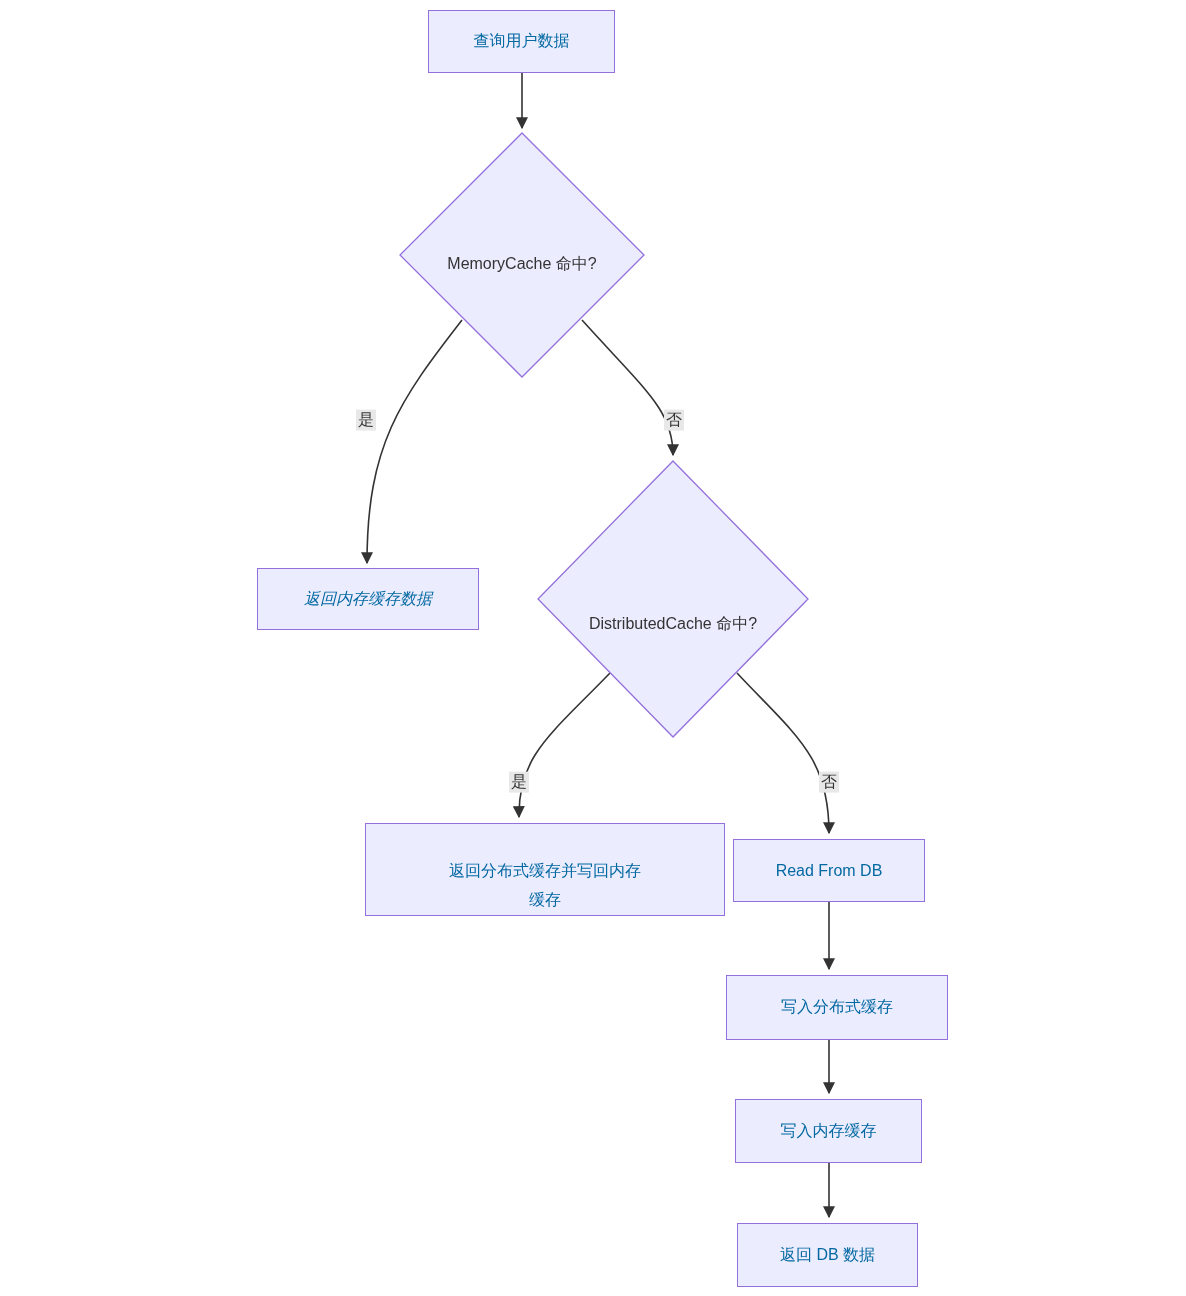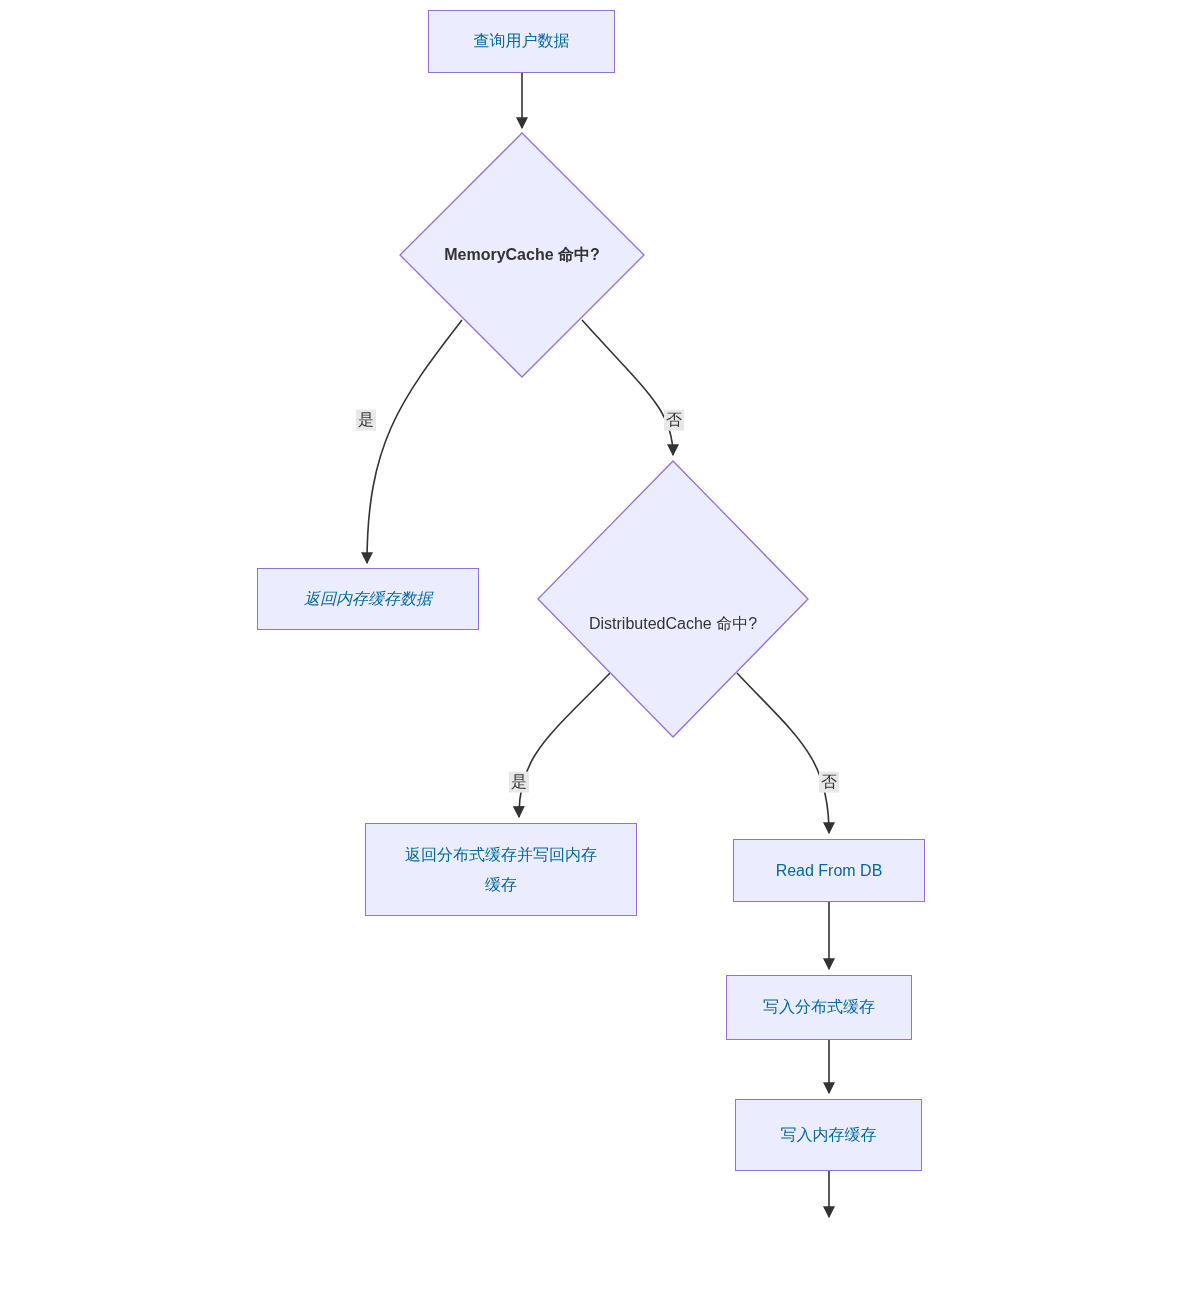--- a/index.html
+++ b/index.html
@@ -95,38 +95,41 @@
   </svg>
 
   <div class="node" style="left:428px; top:10px; width:187px; height:63px;">
     <span class="inner">查询用户数据</span>
   </div>
 
   <div class="node" style="left:257px; top:568px; width:222px; height:62px;font-style:italic;">
     <span class="inner">返回内存缓存数据</span>
   </div>
 
-  <div class="node node-wrap" style="left:365px; top:823px; width:272px; height:93px;">
+  <div class="node node-wrap" style="left:365px; top:823px; width:360px; height:93px;align-items:flex-end;">
     <span class="inner">返回分布式缓存并写回内存缓存</span>
   </div>
 
   <div class="node" style="left:733px; top:839px; width:192px; height:63px;">
     <span class="inner">Read From DB</span>
   </div>
 
-  <div class="node" style="left:726px; top:975px; width:186px; height:65px;">
+  <div class="node" style="left:726px; top:975px; width:222px; height:65px;">
     <span class="inner">写入分布式缓存</span>
   </div>
 
-  <div class="node" style="left:735px; top:1099px; width:187px; height:72px;">
+  <div class="node" style="left:735px; top:1099px; width:187px; height:64px;">
     <span class="inner">写入内存缓存</span>
   </div>
 
+  <div class="node" style="left:737px; top:1223px; width:181px; height:64px;">
+    <span class="inner">返回 DB 数据</span>
+  </div>
 
-  <div class="diamond-label" style="left:522px; top:255px;font-weight:bold;">MemoryCache 命中?</div>
+  <div class="diamond-label" style="left:522px; top:264px;">MemoryCache 命中?</div>
   <div class="diamond-label" style="left:673px; top:624px;">DistributedCache 命中?</div>
 
   <div class="edge-label" style="left:366px; top:420px;">是</div>
   <div class="edge-label" style="left:674px; top:420px;">否</div>
   <div class="edge-label" style="left:519px; top:782px;">是</div>
   <div class="edge-label" style="left:829px; top:782px;">否</div>
 
 </div>
 
 </body></html>

